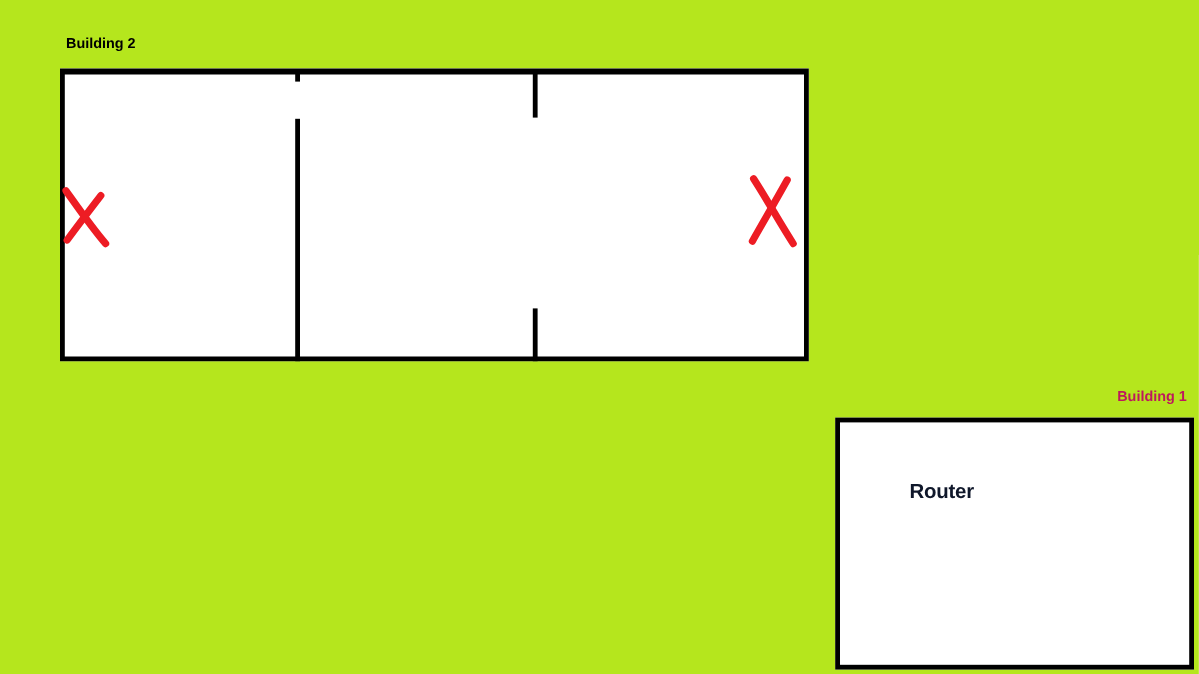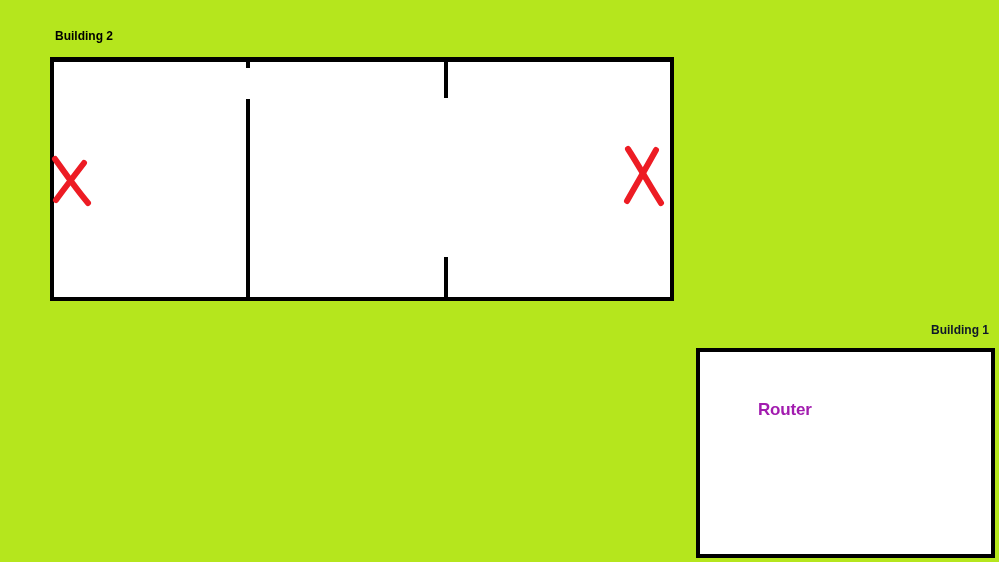--- a/index.html
+++ b/index.html
@@ -92,19 +92,19 @@
     <g fill="none" stroke-linecap="round" stroke-width="6" stroke="#ed1c24">
       <path d="M55,159 C65,173 76,189 88,203" stroke="#ed1c24"></path>
       <path d="M84,163 C74,176 64,189 56,200" stroke="#ed1c24"></path>
     </g>
     <g fill="none" stroke-linecap="round" stroke-width="6" stroke="#ed1c24">
       <path d="M628,149 C639,166 650,186 661,203" stroke="#ed1c24"></path>
       <path d="M656,150 C646,168 636,185 627,201" stroke="#ed1c24"></path>
     </g>
   </svg>
 
-  <div class="bld-label" id="building1-label" style="color: #0f172a;">Building 1</div>
+  <div class="bld-label" id="building1-label" style="color: #be185d;">Building 1</div>
 
   <div class="room" id="building1" style="background-color: rgb(255, 255, 255); border-color: rgb(0, 0, 0);"></div>
 
-  <div class="router-label" style="color: #a21caf;">Router</div>
+  <div class="router-label" style="color: #0f172a;">Router</div>
 
 </div>
 
 </body></html>

